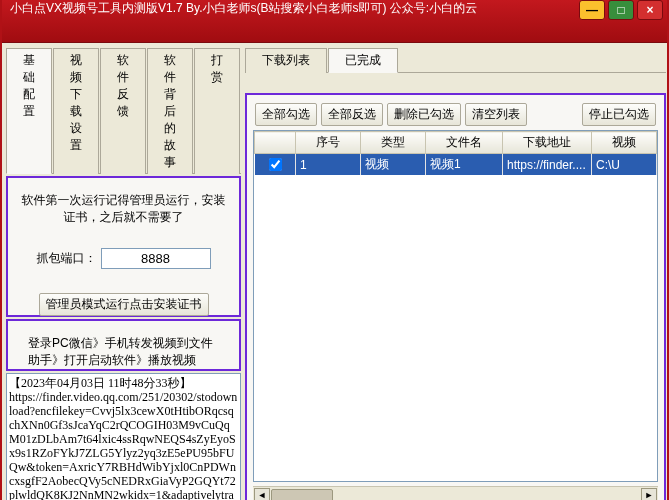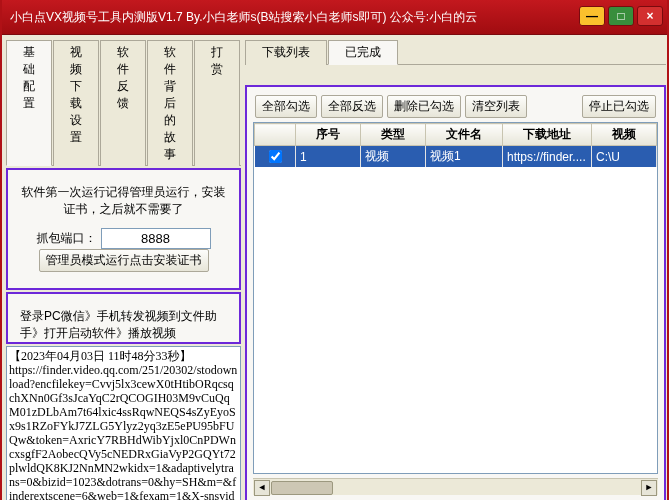--- a/index.html
+++ b/index.html
@@ -1,51 +1,51 @@
 <!DOCTYPE html>
 <html><head>
 <meta charset="utf-8">
 <style>
 html,body{margin:0;padding:0;font-family:"Microsoft YaHei","SimSun",Arial,sans-serif;font-size:12px;background:#b01116;color:#000;overflow:hidden}
 .window{width:669px;height:500px;background:#ece9d8;border:2px solid #b01116;border-top:none;box-sizing:border-box;position:relative}
-.titlebar{height:26px;background:linear-gradient(#c3181e,#a00c10);color:#fff;display:flex;align-items:flex-end;padding:0 4px 8px 8px;border-bottom:1px solid #7a0a0e}
+.titlebar{height:26px;background:linear-gradient(#c3181e,#a00c10);color:#fff;display:flex;align-items:flex-start;padding:0 4px 16px 8px;border-bottom:1px solid #7a0a0e}
 .titlebar .title{flex:1;font-size:12px;white-space:nowrap;overflow:hidden}
 .titlebar .winbtn{width:24px;height:18px;margin-left:3px;border:1px solid #7a0a0e;border-radius:3px;display:flex;align-items:center;justify-content:center;font-weight:bold;font-size:12px;cursor:pointer}
 .min{background:#fbc02d;color:#000}
 .max{background:#388e3c;color:#fff}
 .cls{background:#d32f2f;color:#fff}
 .body{display:flex;height:calc(100% - 26px);padding:4px;gap:4px;box-sizing:border-box;background:#ece9d8}
 .left{width:290px;display:flex;flex-direction:column;gap:2px}
 .right{flex:1;display:flex;flex-direction:column;gap:20px}
 .tabs{display:flex;border-bottom:1px solid #aca899;background:#ece9d8}
 .tab{padding:3px 16px;border:1px solid #aca899;border-bottom:none;background:#ece9d8;margin-right:1px;font-size:12px;cursor:pointer;position:relative;top:1px}
 .tab.active{background:#f8f7f4;border-bottom:1px solid #f8f7f4}
 .panel{border:2px solid #6d28d9;background:#f8f7f4;padding:8px;box-sizing:border-box}
 .note{text-align:center;margin:6px 0 10px}
-.row{display:flex;align-items:center;justify-content:center;gap:4px;margin:0 0}
+.row{display:flex;align-items:center;justify-content:center;gap:4px;margin:12px 0}
 .label{font-size:12px}
 input.txt{border:1px solid #7f9db9;padding:2px 4px;width:100px;text-align:center;font-size:13px}
 button.btn{border:1px solid #aca899;background:linear-gradient(#fdfdfb,#e7e5d8);padding:2px 6px;font-size:12px;cursor:pointer;border-radius:2px}
-.instr{margin:6px 4px 4px;font-size:12px}
+.instr{margin:6px 12px 4px;font-size:12px}
 .linkrow{display:flex;align-items:center;gap:14px;margin:4px 0 6px}
 .linkrow a{color:#0645ad;text-decoration:none;cursor:pointer}
 .log{flex:1;border:1px solid #7f9db9;background:#fff;font-family:Liberation Serif, serif;font-size:12px;line-height:14px;padding:2px;overflow:auto;white-space:pre-wrap;word-break:break-all}
 .toolbar{display:flex;gap:4px;align-items:center;padding:2px 2px 0 2px}
 .toolbar .spacer{flex:1}
 .grid{flex:1;border:1px solid #7f9db9;background:#fff;overflow:auto;position:relative}
 .grid table{border-collapse:collapse;width:100%;font-size:12px}
-.grid th{background:linear-gradient(#fdfdfb,#e7e5d8);border:1px solid #c8c4b0;padding:2px 20px;font-weight:bold;text-align:left;white-space:nowrap}
+.grid th{background:linear-gradient(#fdfdfb,#e7e5d8);border:1px solid #c8c4b0;padding:2px 20px;font-weight:normal;text-align:left;white-space:nowrap}
 .grid td{border-right:1px solid #e3e3e3;padding:1px 4px;white-space:nowrap}
 .grid tr.sel td{background:#2a5db0;color:#fff}
 .chk{width:14px;text-align:center}
 .hscroll{height:16px;background:#ece9d8;border-top:1px solid #c8c4b0;position:relative}
 .hscroll .thumb{position:absolute;left:18px;top:2px;height:12px;width:60px;background:#cdc7b4;border:1px solid #9c987f;border-radius:2px}
 .hscroll .ar{position:absolute;top:1px;width:14px;height:14px;background:#e7e5d8;border:1px solid #9c987f;font-size:9px;line-height:12px;text-align:center}
 .hscroll .l{left:1px}.hscroll .r{right:1px}
-.top-panel{height:122px;display:flex;flex-direction:column}
+.top-panel{height:141px;display:flex;flex-direction:column}
 .mid-panel{height:52px}
 </style>
 </head>
 <body>
 
 <div class="window">
   <div class="titlebar">
     <span class="title">小白点VX视频号工具内测版V1.7 By.小白老师s(B站搜索小白老师s即可) 公众号:小白的云</span>
     <div class="winbtn min">—</div>
     <div class="winbtn max">□</div>

